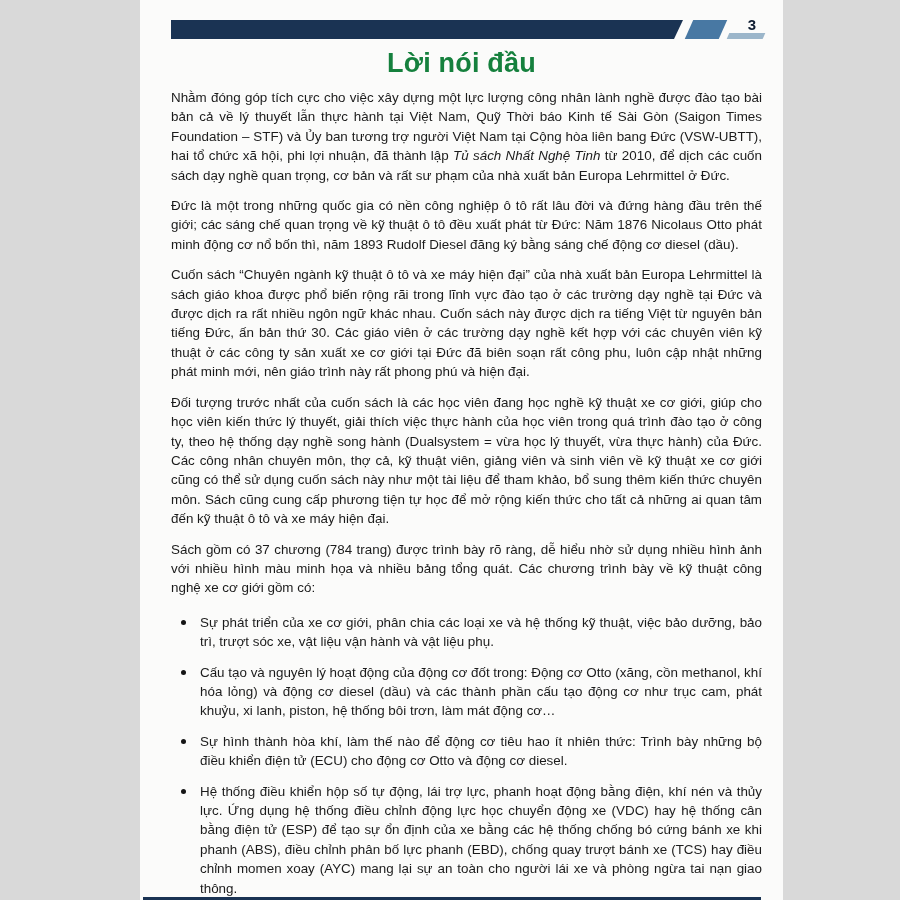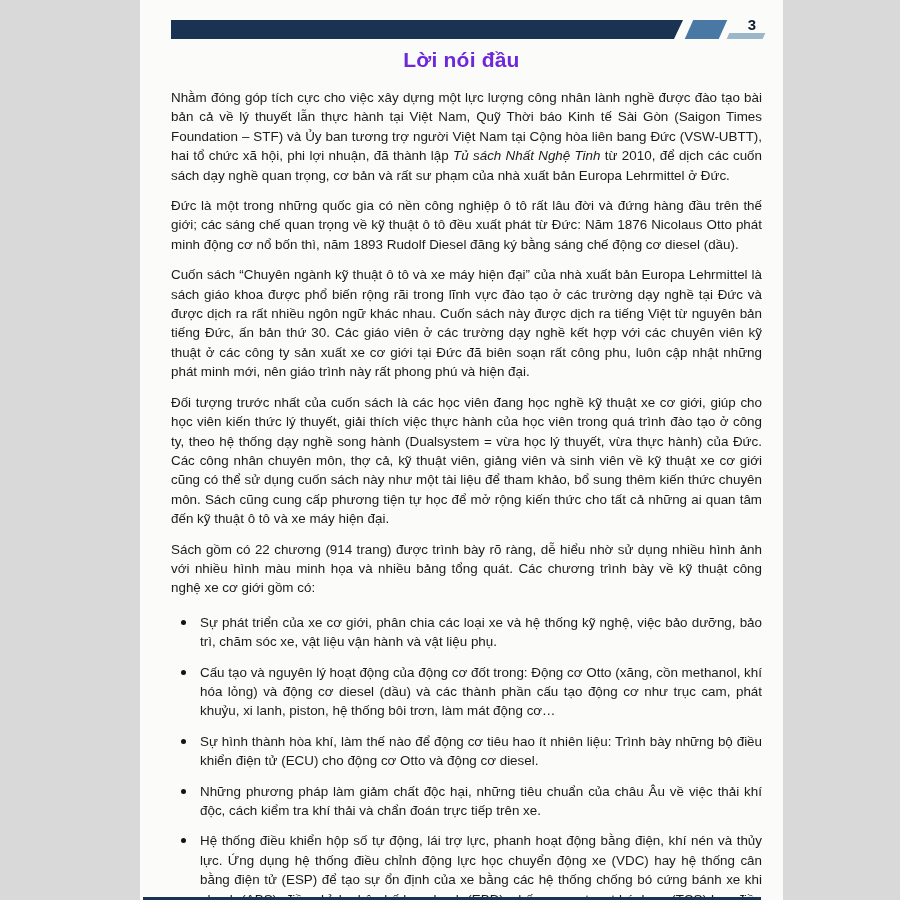--- a/index.html
+++ b/index.html
@@ -25,21 +25,21 @@
   .bar-light{
     position:absolute;left:588px;top:33px;width:36px;height:6px;
     background:#9cb6ca;transform:skewX(-24deg);
   }
   .page-num{
     position:absolute;left:601px;top:16px;width:22px;text-align:center;
     font-size:15px;font-weight:bold;color:#0e1c30;
   }
   .title{
     position:absolute;top:48px;left:0;width:100%;margin:0;
-    text-align:center;font-size:21px;font-weight:bold;color:#6d28d9;
+    text-align:center;font-size:27px;font-weight:bold;color:#15803d;
     letter-spacing:.2px;
   }
   .content{
     position:absolute;left:31px;top:88px;width:591px;
     font-size:13.4px;line-height:19.4px;color:#1b1b1b;
     text-align:justify;
   }
   .content p{margin:0 0 11px 0;}
   .content b{font-weight:normal;}
   .content i{font-style:italic;}
@@ -69,42 +69,38 @@
 
   <div class="content">
     <p><span>Nhằm đóng góp tích cực cho việc xây dựng một lực lượng công nhân lành nghề được đào tạo bài bản cả về lý thuyết lẫn thực hành tại Việt Nam, Quỹ Thời báo Kinh tế Sài Gòn (Saigon Times Foundation – STF) và Ủy ban tương trợ người Việt Nam tại Cộng hòa liên bang Đức (VSW-UBTT), hai tổ chức xã hội, phi lợi nhuận, đã thành lập </span><i>Tủ sách Nhất Nghệ Tinh</i><span> từ 2010, để dịch các cuốn sách dạy nghề quan trọng, cơ bản và rất sư phạm của nhà xuất bản Europa Lehrmittel ở Đức.</span></p>
 
     <p>Đức là một trong những quốc gia có nền công nghiệp ô tô rất lâu đời và đứng hàng đầu trên thế giới; các sáng chế quan trọng về kỹ thuật ô tô đều xuất phát từ Đức: Năm 1876 Nicolaus Otto phát minh động cơ nổ bốn thì, năm 1893 Rudolf Diesel đăng ký bằng sáng chế động cơ diesel (dầu).</p>
 
     <p><span>Cuốn sách </span><b>“Chuyên ngành kỹ thuật ô tô và xe máy hiện đại”</b><span> của nhà xuất bản Europa Lehrmittel là sách giáo khoa được phổ biến rộng rãi trong lĩnh vực đào tạo ở các trường dạy nghề tại Đức và được dịch ra rất nhiều ngôn ngữ khác nhau. Cuốn sách này được dịch ra tiếng Việt từ nguyên bản tiếng Đức, ấn bản thứ 30. Các giáo viên ở các trường dạy nghề kết hợp với các chuyên viên kỹ thuật ở các công ty sản xuất xe cơ giới tại Đức đã biên soạn rất công phu, luôn cập nhật những phát minh mới, nên giáo trình này rất phong phú và hiện đại.</span></p>
 
     <p>Đối tượng trước nhất của cuốn sách là các học viên đang học nghề kỹ thuật xe cơ giới, giúp cho học viên kiến thức lý thuyết, giải thích việc thực hành của học viên trong quá trình đào tạo ở công ty, theo hệ thống dạy nghề song hành (Dualsystem = vừa học lý thuyết, vừa thực hành) của Đức. Các công nhân chuyên môn, thợ cả, kỹ thuật viên, giảng viên và sinh viên về kỹ thuật xe cơ giới cũng có thể sử dụng cuốn sách này như một tài liệu để tham khảo, bổ sung thêm kiến thức chuyên môn. Sách cũng cung cấp phương tiện tự học để mở rộng kiến thức cho tất cả những ai quan tâm đến kỹ thuật ô tô và xe máy hiện đại.</p>
 
-    <p>Sách gồm có 22 chương (914 trang) được trình bày rõ ràng, dễ hiểu nhờ sử dụng nhiều hình ảnh với nhiều hình màu minh họa và nhiều bảng tổng quát. Các chương trình bày về kỹ thuật công nghệ xe cơ giới gồm có:</p>
+    <p>Sách gồm có 37 chương (784 trang) được trình bày rõ ràng, dễ hiểu nhờ sử dụng nhiều hình ảnh với nhiều hình màu minh họa và nhiều bảng tổng quát. Các chương trình bày về kỹ thuật công nghệ xe cơ giới gồm có:</p>
 
     <ul class="bullets">
   <li>
     <span class="dot"></span>
-    <span class="li-text">Sự phát triển của xe cơ giới, phân chia các loại xe và hệ thống kỹ nghệ, việc bảo dưỡng, bảo trì, chăm sóc xe, vật liệu vận hành và vật liệu phụ.</span>
+    <span class="li-text">Sự phát triển của xe cơ giới, phân chia các loại xe và hệ thống kỹ thuật, việc bảo dưỡng, bảo trì, trượt sóc xe, vật liệu vận hành và vật liệu phụ.</span>
   </li>
 
   <li>
     <span class="dot"></span>
     <span class="li-text">Cấu tạo và nguyên lý hoạt động của động cơ đốt trong: Động cơ Otto (xăng, cồn methanol, khí hóa lỏng) và động cơ diesel (dầu) và các thành phần cấu tạo động cơ như trục cam, phát khuỷu, xi lanh, piston, hệ thống bôi trơn, làm mát động cơ…</span>
   </li>
 
   <li>
     <span class="dot"></span>
-    <span class="li-text">Sự hình thành hòa khí, làm thế nào để động cơ tiêu hao ít nhiên liệu: Trình bày những bộ điều khiển điện tử (ECU) cho động cơ Otto và động cơ diesel.</span>
+    <span class="li-text">Sự hình thành hòa khí, làm thế nào để động cơ tiêu hao ít nhiên thức: Trình bày những bộ điều khiển điện tử (ECU) cho động cơ Otto và động cơ diesel.</span>
   </li>
 
-  <li>
-    <span class="dot"></span>
-    <span class="li-text">Những phương pháp làm giảm chất độc hại, những tiêu chuẩn của châu Âu về việc thải khí độc, cách kiểm tra khí thải và chẩn đoán trực tiếp trên xe.</span>
-  </li>
 
   <li>
     <span class="dot"></span>
     <span class="li-text">Hệ thống điều khiển hộp số tự động, lái trợ lực, phanh hoạt động bằng điện, khí nén và thủy lực. Ứng dụng hệ thống điều chỉnh động lực học chuyển động xe (VDC) hay hệ thống cân bằng điện tử (ESP) để tạo sự ổn định của xe bằng các hệ thống chống bó cứng bánh xe khi phanh (ABS), điều chỉnh phân bố lực phanh (EBD), chống quay trượt bánh xe (TCS) hay điều chỉnh momen xoay (AYC) mang lại sự an toàn cho người lái xe và phòng ngừa tai nạn giao thông.</span>
   </li>
 
 </ul>
   </div>
 
   <div class="footer-line"></div>

